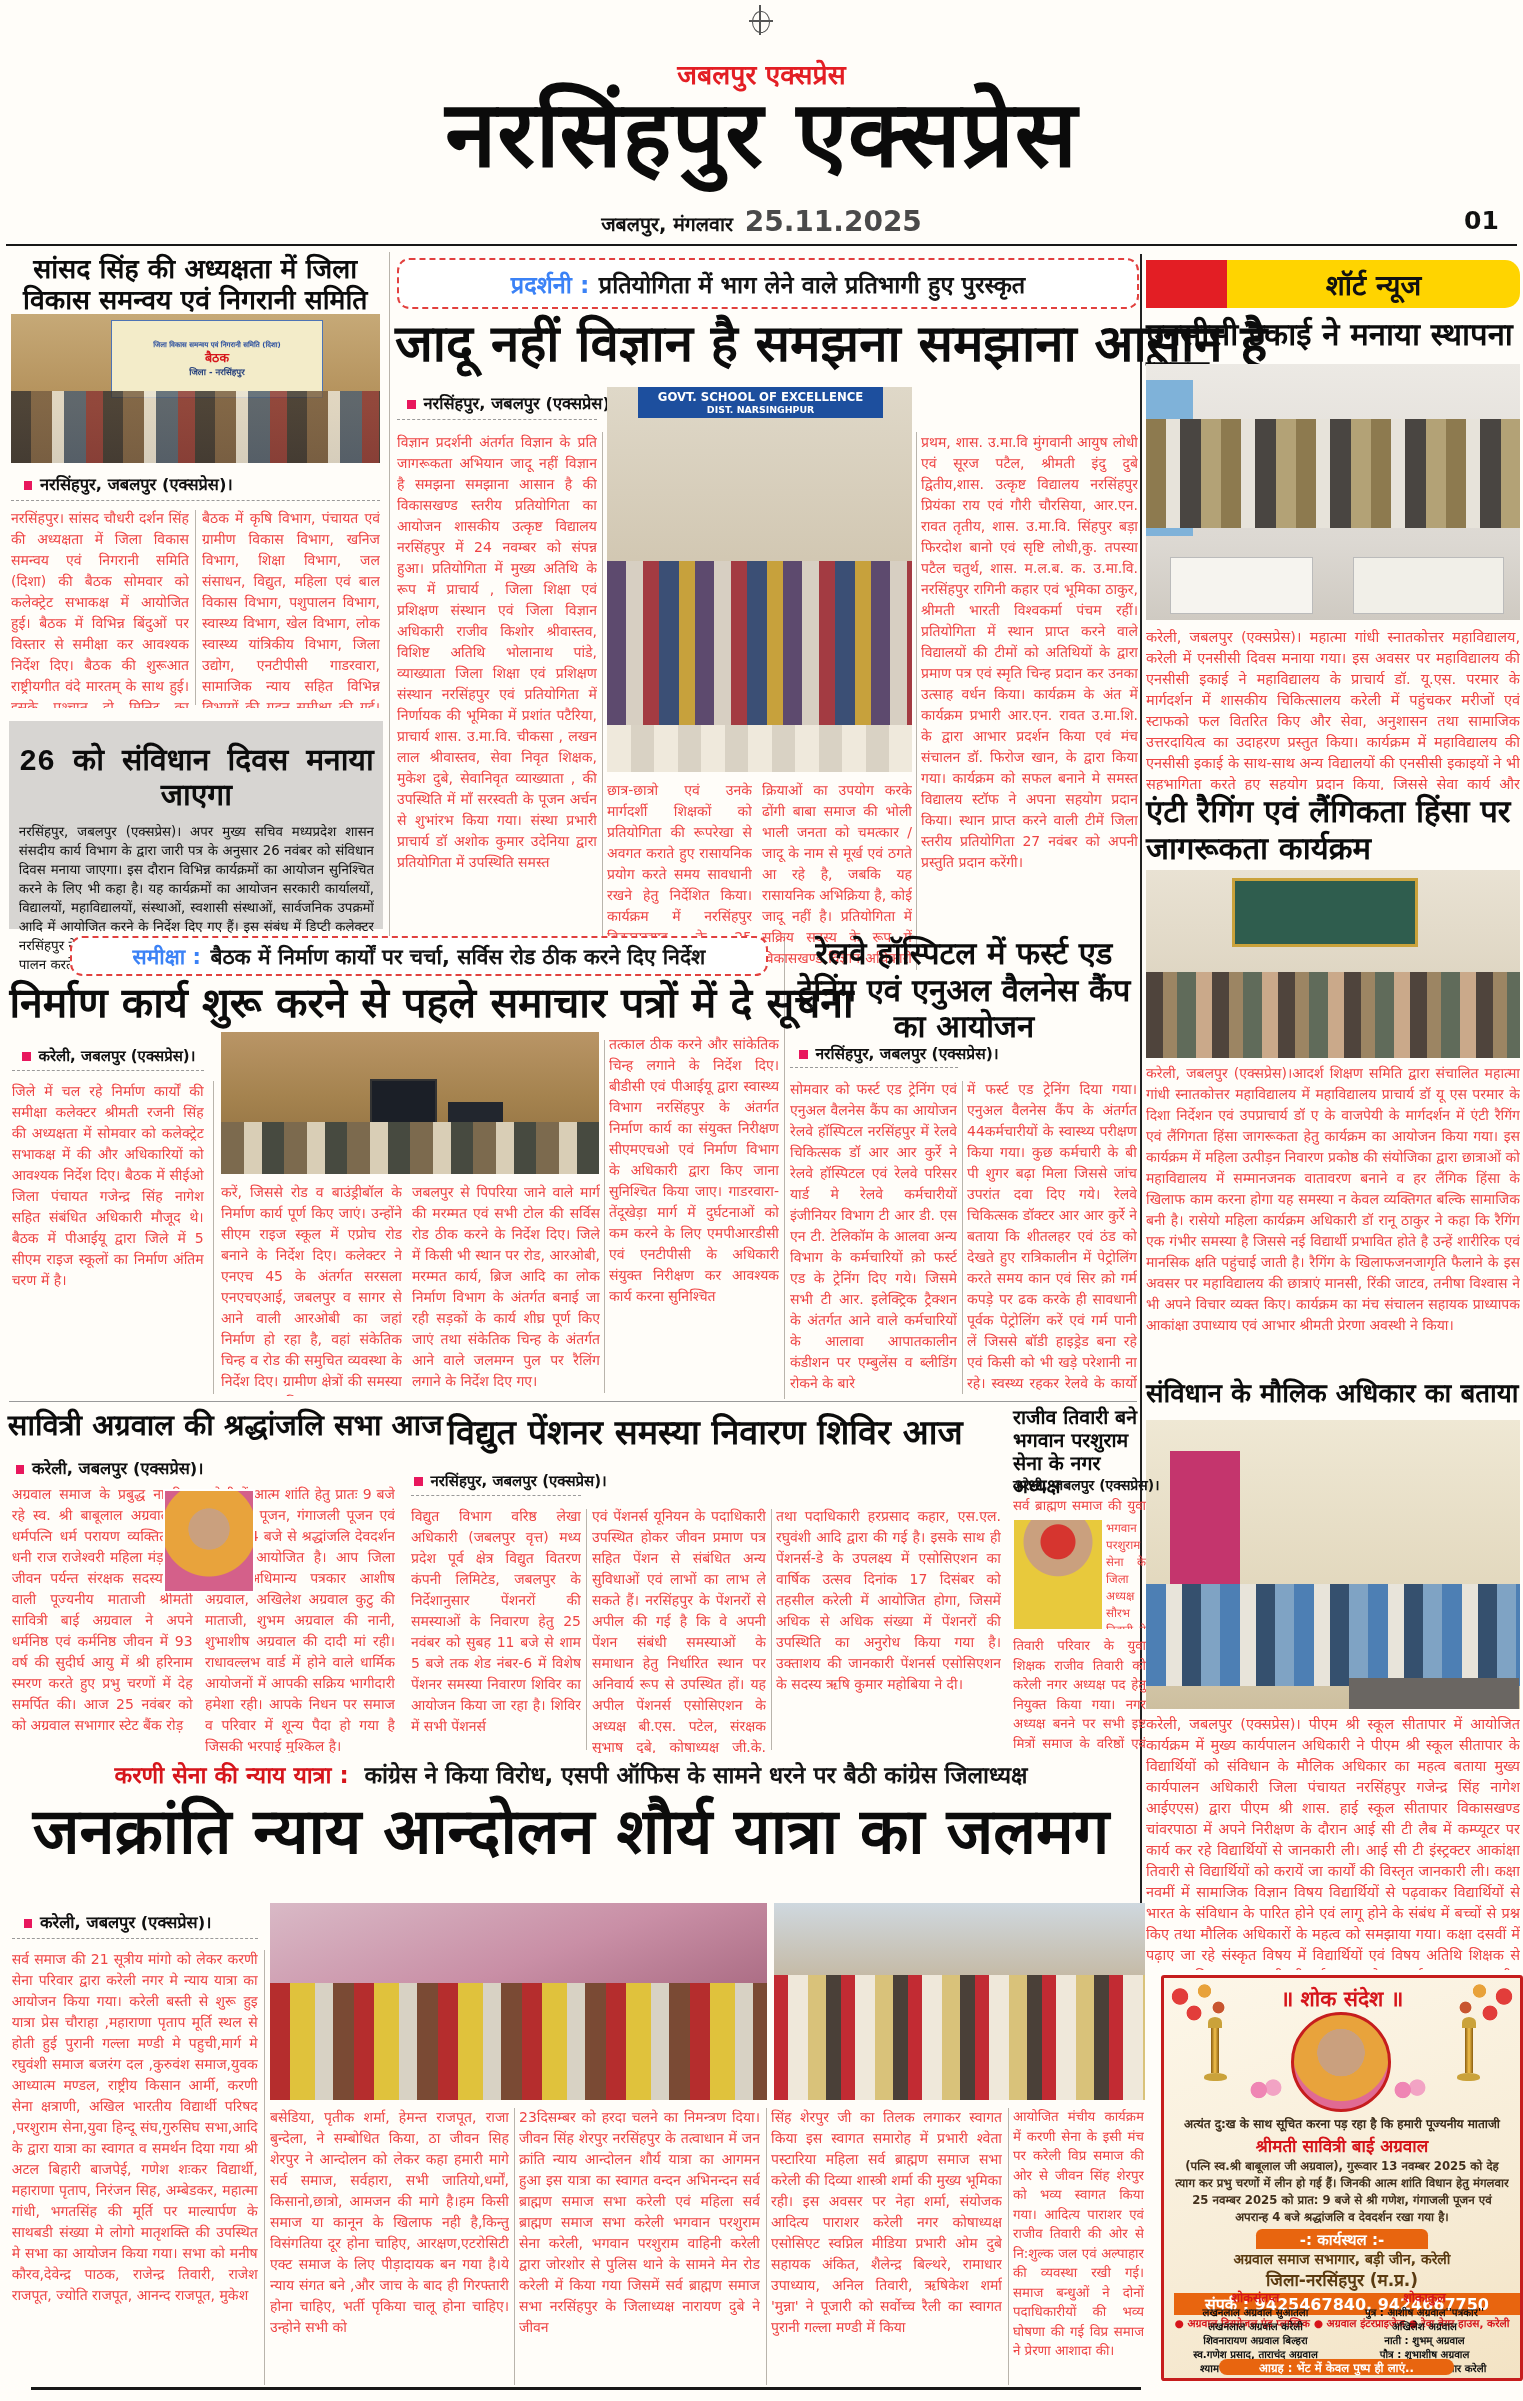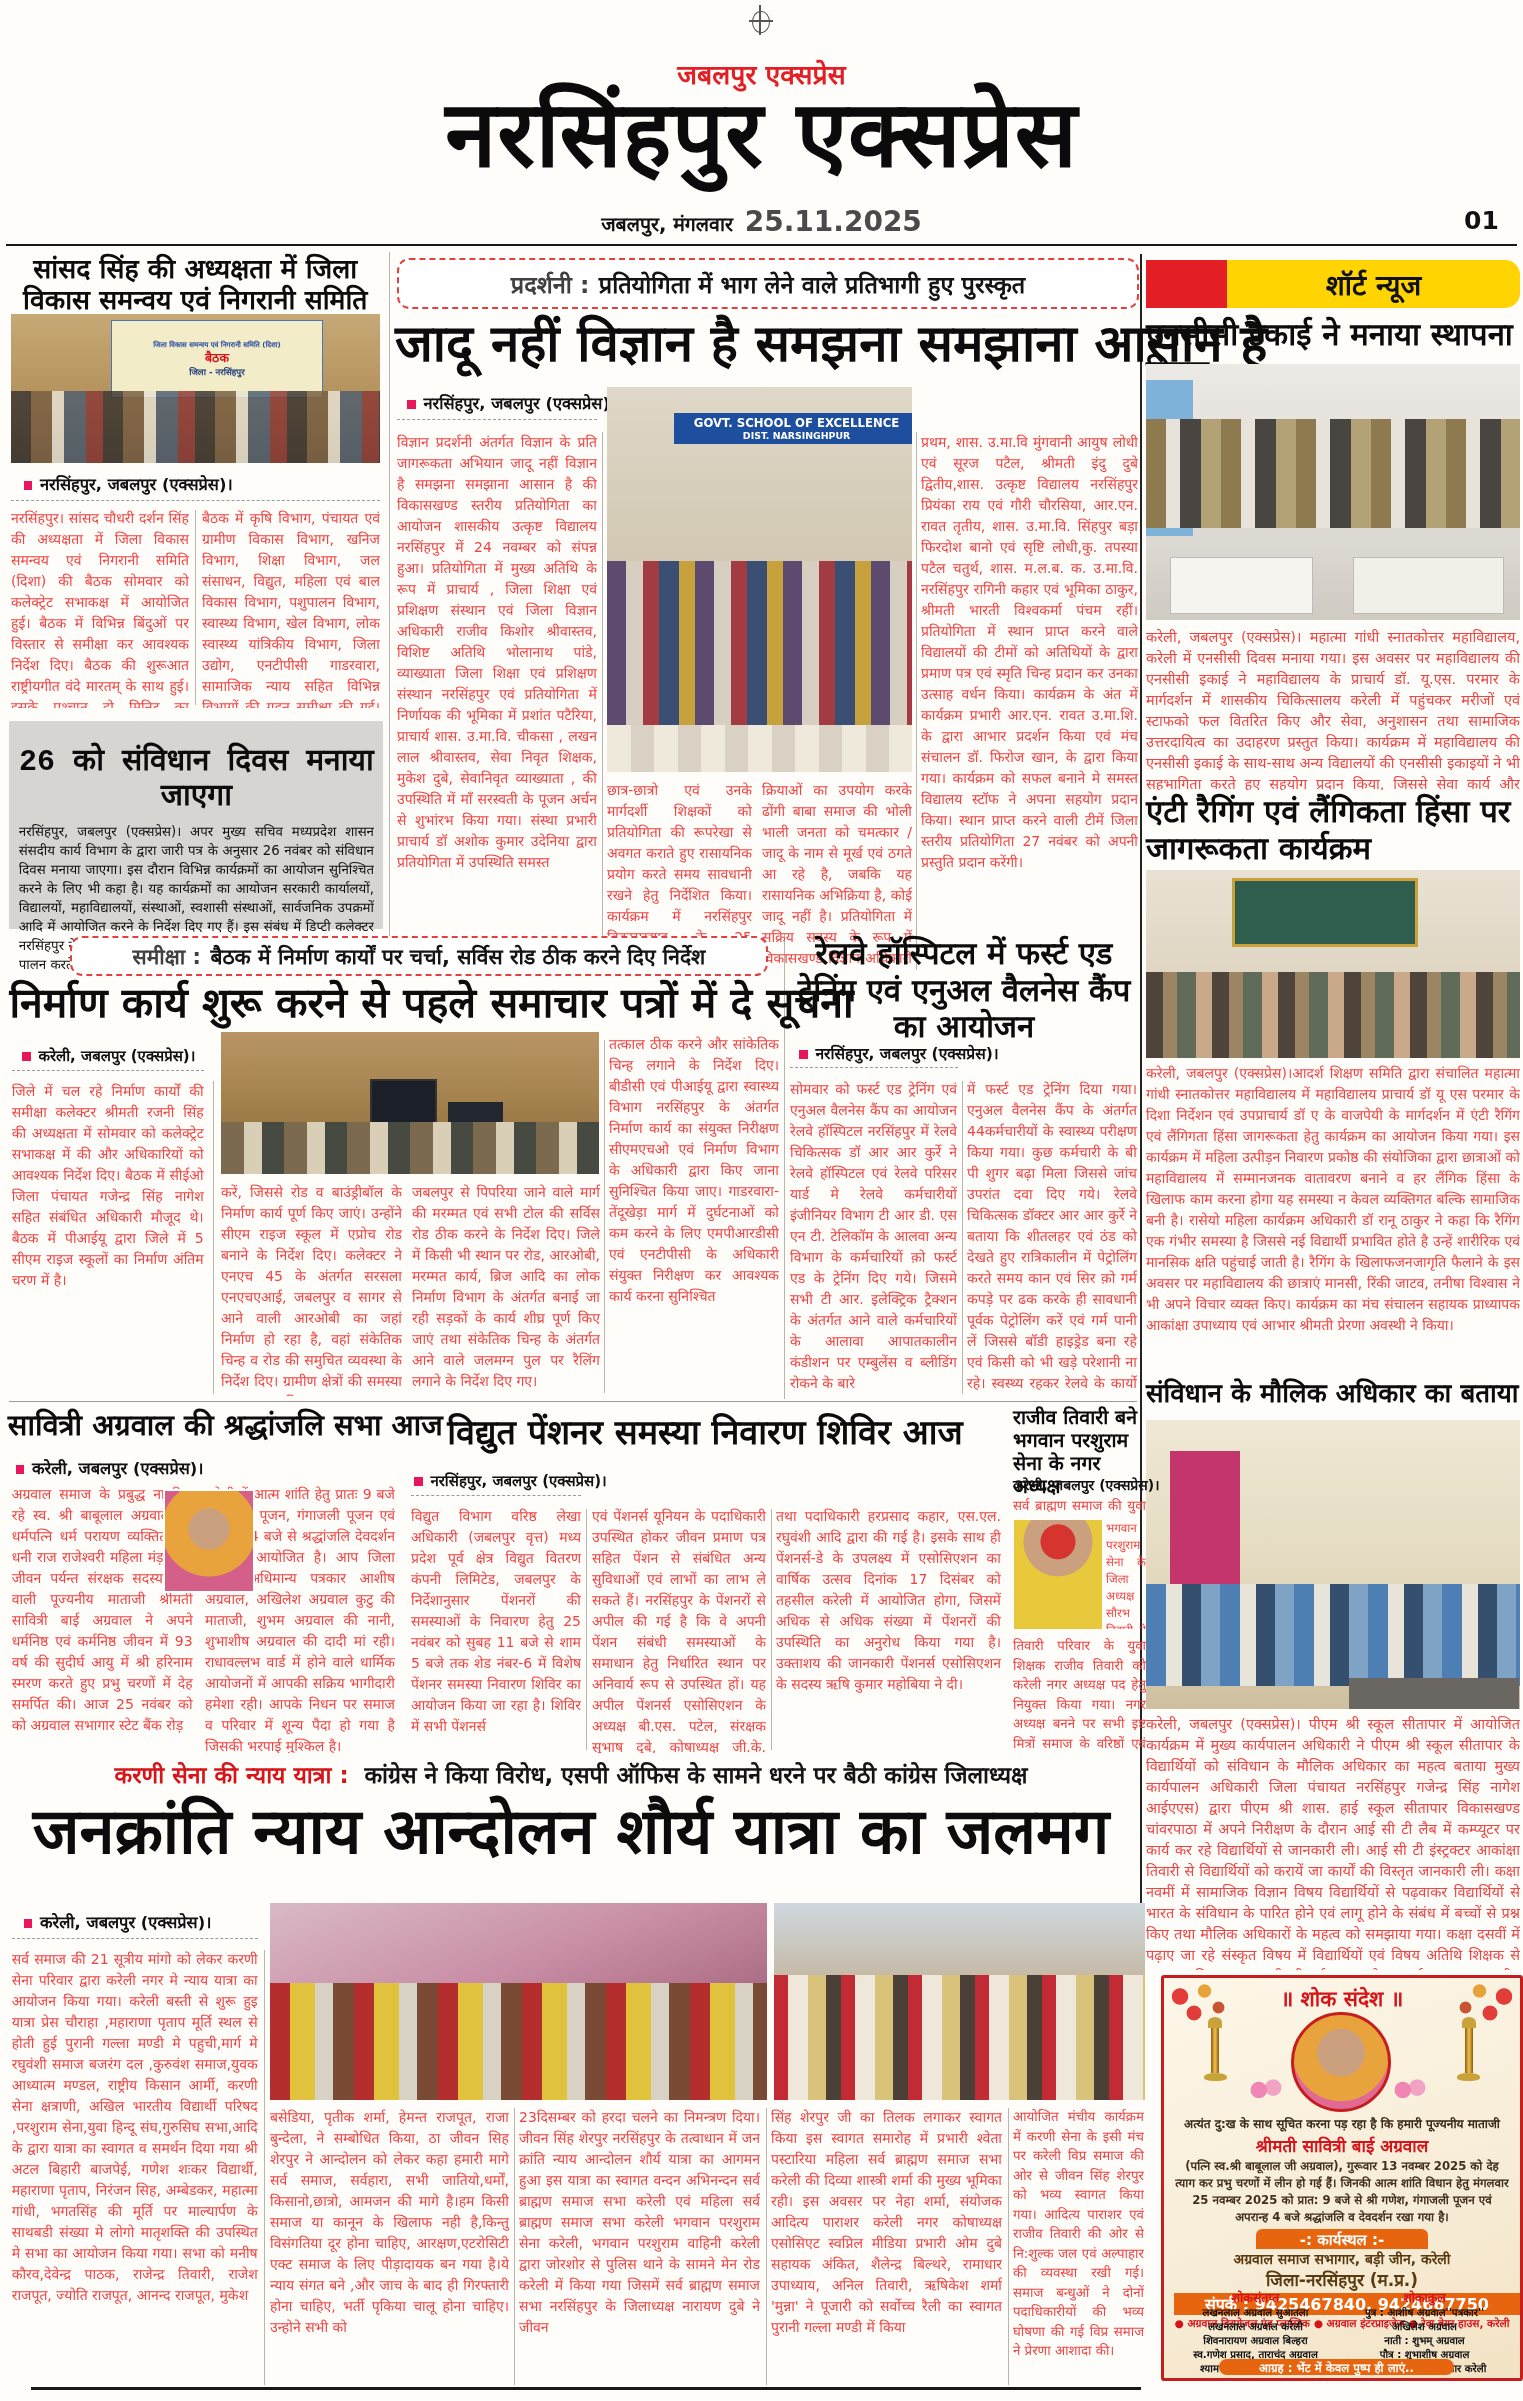--- a/index.html
+++ b/index.html
@@ -11,21 +11,21 @@
   .clip{overflow:hidden;}
   .hl{font-weight:bold;color:#0c0c0c;line-height:1.18;}
   .body-txt{font-size:14px;line-height:21px;color:#ef4444;}
   .byline{font-weight:bold;font-size:16.4px;color:#111;}
   .bullet{display:inline-block;width:8.6px;height:8.6px;background:#e8175d;margin-right:7.8px;}
   .dash{border-bottom:1.6px dashed #9a9a9a;}
   .vrule{background:#b9b4ac;width:0.8px;}
   .vrule-dark{background:#222;width:1.6px;}
   .hrule{background:#181818;}
   .kicker{border:2.3px dashed #e2403e;border-radius:12.5px;background:#fff;display:flex;align-items:center;justify-content:center;font-weight:bold;}
-  .kicker .lab{color:#404040;margin-right:9.4px;}
+  .kicker .lab{color:#3b82f6;margin-right:9.4px;}
   .kicker .rest{color:#141414;}
   .ph{position:absolute;overflow:hidden;background:#cfc8bd;}
   .crowd{position:absolute;left:0;right:0;background:repeating-linear-gradient(90deg,#3d3731 0 20.3px,#7a6043 20.3px 41px,#e8e2d2 41px 53px,#51606f 53px 75px,#8c3b36 75px 92px);}
   .sign{position:absolute;background:#1d4f9e;color:#fff;font-weight:bold;text-align:center;}
   .banner-yellow{background:#ffd400;display:flex;align-items:center;}
   .red-block{background:#e31e24;width:81px;height:100%;}
   .shok-red{color:#d6151b;}
   .orange-band{background:#e8650f;color:#fff;font-weight:bold;text-align:center;}
   .lamp{position:absolute;width:26.6px;}
   .lamp .stem{margin:0 auto;width:7.8px;height:45px;background:linear-gradient(90deg,#8a5d10,#f3c14b,#8a5d10);}
@@ -87,21 +87,21 @@
 
   <div class="kicker abs" style="left:397px;top:258px;width:738px;height:47px;font-size:23.5px;">
     <span class="lab">प्रदर्शनी :</span>
     <span class="rest">प्रतियोगिता में भाग लेने वाले प्रतिभागी हुए पुरस्कृत</span>
   </div>
   <div class="abs hl c" style="left:395px;top:314px;width:743px;font-size:51px;white-space:nowrap;">जादू नहीं विज्ञान है समझना समझाना आसान है</div>
   <div class="abs" style="left:407px;top:391px;"><span class="bullet"></span><span class="byline">नरसिंहपुर, जबलपुर (एक्सप्रेस)।</span></div>
   <div class="abs dash" style="left:397px;top:419px;width:200px;"></div>
   <div class="abs body-txt j clip" style="left:397px;top:432px;width:200px;height:538px;">विज्ञान प्रदर्शनी अंतर्गत विज्ञान के प्रति जागरूकता अभियान जादू नहीं विज्ञान है समझना समझाना आसान है की विकासखण्ड स्तरीय प्रतियोगिता का आयोजन शासकीय उत्कृष्ट विद्यालय नरसिंहपुर में 24 नवम्बर को संपन्न हुआ। प्रतियोगिता में मुख्य अतिथि के रूप में प्राचार्य , जिला शिक्षा एवं प्रशिक्षण संस्थान एवं जिला विज्ञान अधिकारी राजीव किशोर श्रीवास्तव, विशिष्ट अतिथि भोलानाथ पांडे, व्याख्याता जिला शिक्षा एवं प्रशिक्षण संस्थान नरसिंहपुर एवं प्रतियोगिता में निर्णायक की भूमिका में प्रशांत पटैरिया, प्राचार्य शास. उ.मा.वि. चीकसा , लखन लाल श्रीवास्तव, सेवा निवृत शिक्षक, मुकेश दुबे, सेवानिवृत व्याख्याता , की उपस्थिति में माँ सरस्वती के पूजन अर्चन से शुभांरभ किया गया। संस्था प्रभारी प्राचार्य डॉ अशोक कुमार उदेनिया द्वारा प्रतियोगिता में उपस्थिति समस्त</div>
   <div class="ph" style="left:607px;top:387px;width:305px;height:385px;background:linear-gradient(180deg,#dfd8c8 0%,#cfc4ae 55%,#9f9483 100%);">
-    <div class="sign" style="left:31px;top:26px;width:242px;padding:3.1px 1.6px;margin-left:36px;">
+    <div class="sign" style="left:31px;top:0;width:242px;padding:3.1px 1.6px;">
       <div style="font-size:11.7px;">GOVT. SCHOOL OF EXCELLENCE</div>
       <div style="font-size:9.4px;">DIST.  NARSINGHPUR</div>
     </div>
     <div class="crowd" style="bottom:47px;height:164px;background:repeating-linear-gradient(90deg,#5d4a6e 0 19px,#d7cfc2 19px 36px,#a33b42 36px 52px,#3b4f75 52px 72px,#c7a13c 72px 88px);"></div>
     <div class="crowd" style="bottom:0;height:47px;background:repeating-linear-gradient(90deg,#efe9dc 0 23.5px,#d9d2c4 23.5px 47px);"></div>
   </div>
   <div class="abs body-txt j clip" style="left:607px;top:780px;width:145px;height:189px;">छात्र-छात्रो एवं उनके मार्गदर्शी शिक्षकों को प्रतियोगिता की रूपरेखा से अवगत कराते हुए रासायनिक प्रयोग करते समय सावधानी रखने हेतु निर्देशित किया। कार्यक्रम में नरसिंहपुर विकासखण्ड के 25 विद्यालयो ने अपनी सहभागिता प्रदान की। उक्त प्रतियोगिता में सहभागी छात्र-छात्राओं के द्वारा विभिन्न रासायनिक क्रियाओं द्वारा जैसे पानी में आग लगाना , नींबू से खून निकालना , थर्माकॉल गायब करना ,पीलिया झाड़ना आदि का प्रदर्शन किया गया । उक्त रासायनिक</div>
   <div class="abs body-txt j clip" style="left:762px;top:780px;width:150px;height:189px;">क्रियाओं का उपयोग करके ढोंगी बाबा समाज की भोली भाली जनता को चमत्कार / जादू के नाम से मूर्ख एवं ठगते आ रहे है, जबकि यह रासायनिक अभिक्रिया है, कोई जादू नहीं है। प्रतियोगिता में सक्रिय सदस्य के रूप में विकासखण्ड विज्ञान अधिकारी डॉ. फिरोज खान ने अपनी उपस्थिति से छात्र-छात्राओं का मनोबल बढाया। नरसिंहपुर विकासखण्ड स्तरीय प्रतियोगिता परिणाम में प्राप्त स्थान शास. उ.मा.वि. मुराछ मानसी लोधी एवं सुहानी लोधी, योगेश बस्तवार</div>
   <div class="abs body-txt j clip" style="left:921px;top:432px;width:217px;height:538px;">प्रथम, शास. उ.मा.वि मुंगवानी आयुष लोधी एवं सूरज पटैल, श्रीमती इंदु दुबे द्वितीय,शास. उत्कृष्ट विद्यालय नरसिंहपुर प्रियंका राय एवं गौरी चौरसिया, आर.एन. रावत तृतीय, शास. उ.मा.वि. सिंहपुर बड़ा फिरदोश बानो एवं सृष्टि लोधी,कु. तपस्या पटैल चतुर्थ, शास. म.ल.ब. क. उ.मा.वि. नरसिंहपुर रागिनी कहार एवं भूमिका ठाकुर, श्रीमती भारती विश्वकर्मा पंचम रहीं। प्रतियोगिता में स्थान प्राप्त करने वाले विद्यालयों की टीमों को अतिथियों के द्वारा प्रमाण पत्र एवं स्मृति चिन्ह प्रदान कर उनका उत्साह वर्धन किया। कार्यक्रम के अंत में कार्यक्रम प्रभारी आर.एन. रावत उ.मा.शि. के द्वारा आभार प्रदर्शन किया एवं  मंच संचालन डॉ. फिरोज खान, के द्वारा किया गया। कार्यक्रम को सफल बनाने मे समस्त विद्यालय स्टॉफ ने अपना सहयोग प्रदान किया। स्थान प्राप्त करने वाली टीमें जिला स्तरीय प्रतियोगिता 27 नवंबर को अपनी प्रस्तुति प्रदान करेंगी।</div>
   <div class="vrule abs" style="left:602px;top:432px;height:538px;"></div>

